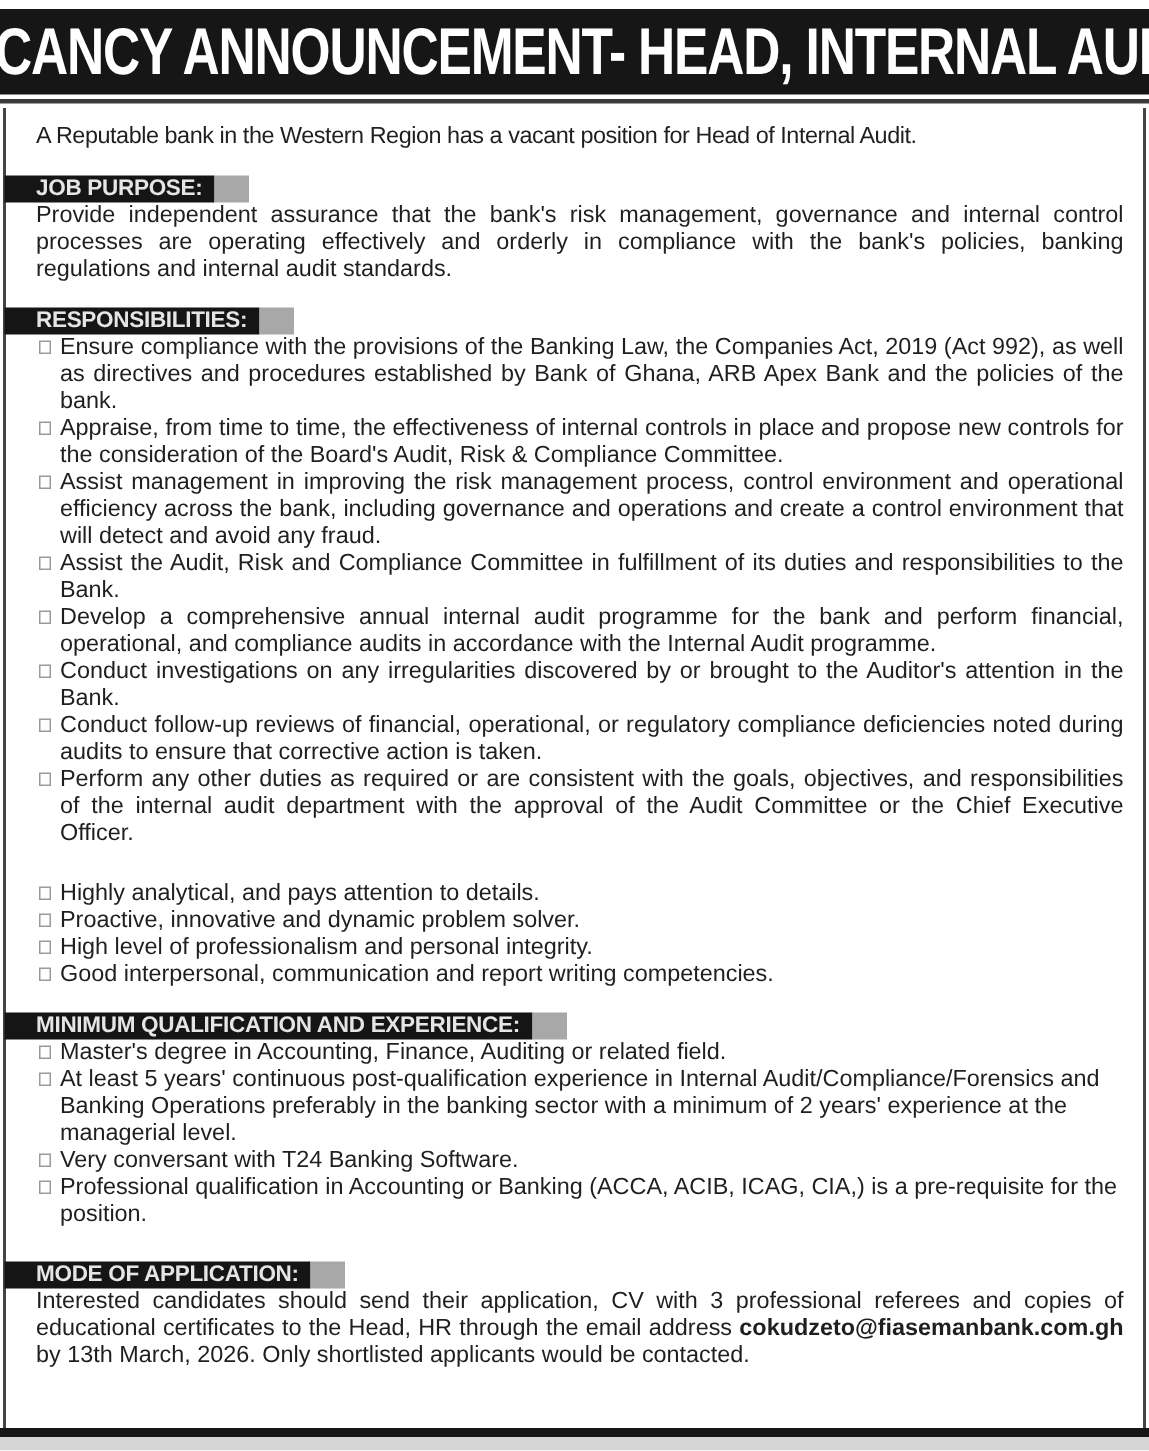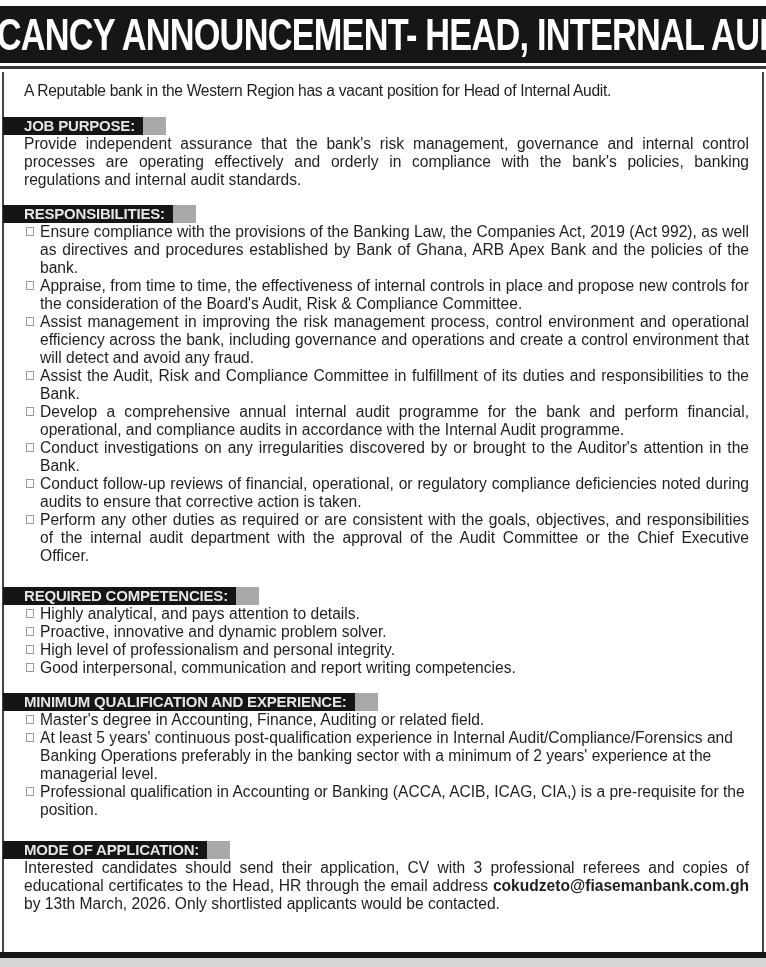--- a/index.html
+++ b/index.html
@@ -94,40 +94,37 @@
       <li><span class="box"></span><span>Assist management in improving the risk management process, control environment and operational efficiency across the bank, including governance and operations and create a control environment that will detect and avoid any fraud.</span></li>
       <li><span class="box"></span><span>Assist the Audit, Risk and Compliance Committee in fulfillment of its duties and responsibilities to the Bank.</span></li>
       <li><span class="box"></span><span>Develop a comprehensive annual internal audit programme for the bank and perform financial, operational, and compliance audits in accordance with the Internal Audit programme.</span></li>
       <li><span class="box"></span><span>Conduct investigations on any irregularities discovered by or brought to the Auditor's attention in the Bank.</span></li>
       <li><span class="box"></span><span>Conduct follow-up reviews of financial, operational, or regulatory compliance deficiencies noted during audits to ensure that corrective action is taken.</span></li>
       <li><span class="box"></span><span>Perform any other duties as required or are consistent with the goals, objectives, and responsibilities of the internal audit department with the approval of the Audit Committee or the Chief Executive Officer.</span></li>
     </ul>
   </div>
 
   <div class="section s-comp list-left">
-    <div class="sec-head">
-      <span class="black">REQUIRED COMPETENCIES:</span>
-      <span class="gray"></span>
-    </div>
     <ul class="items">
       <li><span class="box"></span><span>Highly analytical, and pays attention to details.</span></li>
       <li><span class="box"></span><span>Proactive, innovative and dynamic problem solver.</span></li>
       <li><span class="box"></span><span>High level of professionalism and personal integrity.</span></li>
       <li><span class="box"></span><span>Good interpersonal, communication and report writing competencies.</span></li>
     </ul>
   </div>
 
   <div class="section s-qual list-left">
     <div class="sec-head">
       <span class="black">MINIMUM QUALIFICATION AND EXPERIENCE:</span>
       <span class="gray"></span>
     </div>
     <ul class="items">
       <li><span class="box"></span><span>Master's degree in Accounting, Finance, Auditing or related field.</span></li>
       <li><span class="box"></span><span>At least 5 years' continuous post-qualification experience in Internal Audit/Compliance/Forensics and Banking Operations preferably in the banking sector with a minimum of 2 years' experience at the managerial level.</span></li>
+      <li><span class="box"></span><span>Very conversant with T24 Banking Software.</span></li>
       <li><span class="box"></span><span>Professional qualification in Accounting or Banking (ACCA, ACIB, ICAG, CIA,) is a pre-requisite for the position.</span></li>
     </ul>
   </div>
 
   <div class="section s-mode">
     <div class="sec-head">
       <span class="black">MODE OF APPLICATION:</span>
       <span class="gray"></span>
     </div>
     <p class="para"><span>Interested candidates should send their application, CV with 3 professional referees and copies of educational certificates to the Head, HR through the email address </span><span class="email">cokudzeto@fiasemanbank.com.gh</span><span> by 13th March, 2026. Only shortlisted applicants would be contacted.</span></p>

